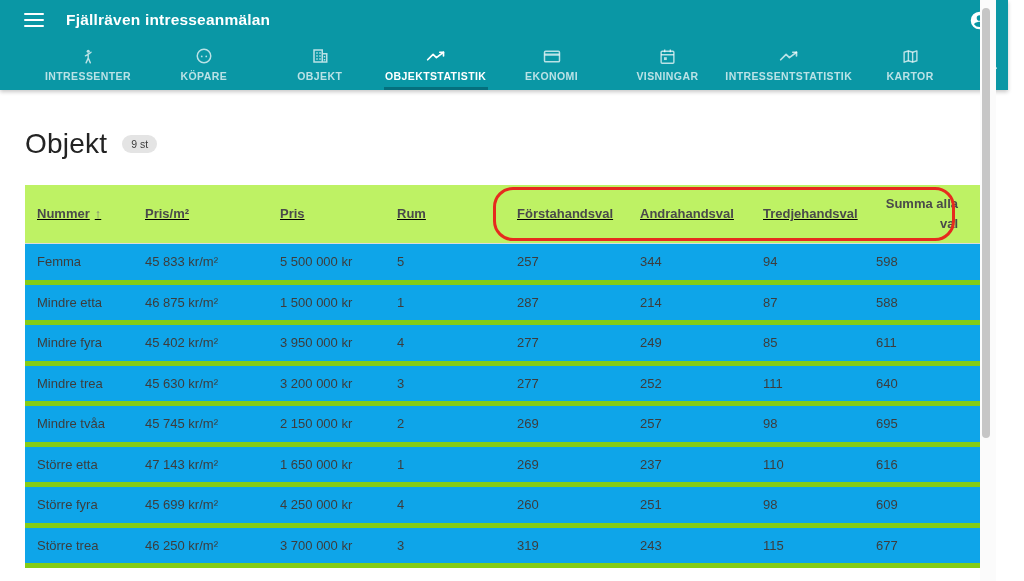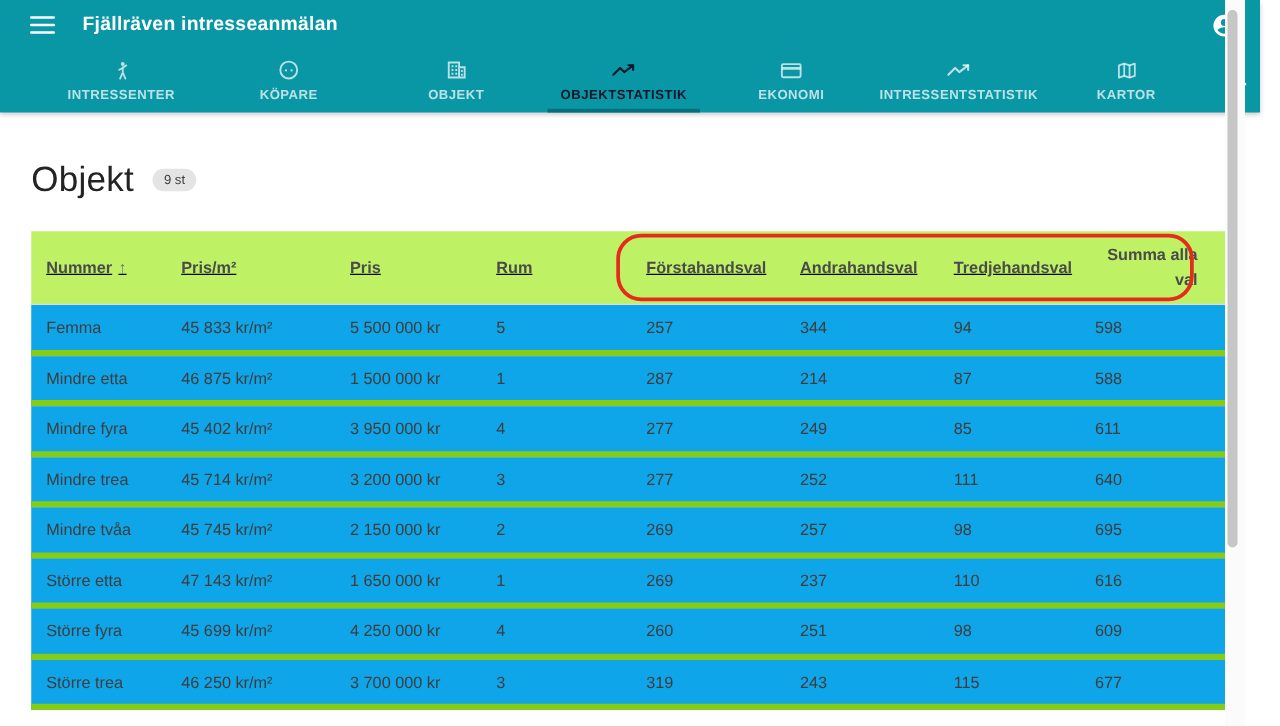--- a/index.html
+++ b/index.html
@@ -17,21 +17,21 @@
   .app-title { color:#fff; font-size:15.5px; font-weight:bold; letter-spacing:.2px; margin-left:22px; }
   .account { position:absolute; right:18px; top:10px; width:21px; height:21px; }
 
   
   .tabbar { position:relative; height:50px; display:flex; align-items:stretch; padding-left:30px; }
   .tab { position:relative; flex:1 1 0; display:flex; flex-direction:column; align-items:center;
     justify-content:flex-start; padding-top:7px; cursor:pointer; color:rgba(255,255,255,.72); }
   .tab .ticon { height:18px; display:flex; align-items:center; justify-content:center; margin-bottom:5px; }
   .tab .ticon svg { display:block; }
   .tab .tlabel { font-size:10.5px; font-weight:bold; letter-spacing:.4px; white-space:nowrap; }
-  .tab.active { color:#0f172a; }
+  .tab.active { color:#ffffff; }
   .tab.active::after { content:""; position:absolute; left:6px; right:6px; bottom:0; height:3px; background:#056f7d; }
   .tab.partial { flex:0 0 40px; }
   .tab-scroll { position:absolute; right:4px; top:18px; width:18px; height:18px; border:none;
     background:none; color:#fff; font-size:15px; line-height:18px; cursor:pointer; padding:0; }
 
   
   .page-head { position:absolute; left:25px; top:128px; display:flex; align-items:center; }
   .page-title { font-size:28px; font-weight:normal; color:#232323; letter-spacing:.2px; }
   .count-badge { margin-left:15px; background:#e4e4e4; color:#3d3d3d; font-size:10.5px; font-weight:normal;
     padding:4px 9px; border-radius:11px; line-height:1; }
@@ -120,20 +120,30 @@
       <div class="tab">
         <span class="ticon">
           <svg width="18" height="15" viewBox="0 0 24 18" fill="none" stroke="currentColor" stroke-width="2">
             <rect x="2" y="2" width="20" height="14" rx="1.5"></rect>
             <path d="M2 6.5h20" stroke-width="3"></path>
           </svg>
         </span>
         <span class="tlabel">EKONOMI</span>
       </div>
 
+      <div class="tab">
+        <span class="ticon">
+          <svg width="17" height="17" viewBox="0 0 24 24" fill="none" stroke="currentColor" stroke-width="2">
+            <rect x="3" y="4.5" width="18" height="17" rx="1.5"></rect>
+            <path d="M3 9.5h18M8 2v4M16 2v4"></path>
+            <rect x="7" y="13" width="4" height="4" fill="currentColor" stroke="none"></rect>
+          </svg>
+        </span>
+        <span class="tlabel">VISNINGAR</span>
+      </div>
 
       <div class="tab">
         <span class="ticon">
           <svg width="20" height="14" viewBox="0 0 24 14" fill="none" stroke="currentColor" stroke-width="2" stroke-linecap="round" stroke-linejoin="round">
             <path d="M2 11.5 8.5 5l4 4L21 2.5"></path>
               <path d="M16.5 2.5H21V7"></path>
           </svg>
         </span>
         <span class="tlabel">INTRESSENTSTATISTIK</span>
       </div>
@@ -204,21 +214,21 @@
       <div class="td">3 950 000 kr</div>
       <div class="td">4</div>
       <div class="td">277</div>
       <div class="td">249</div>
       <div class="td">85</div>
       <div class="td">611</div>
     </div>
 
     <div class="grid-row trow">
       <div class="td">Mindre trea</div>
-      <div class="td">45 714 kr/m²</div>
+      <div class="td">45 630 kr/m²</div>
       <div class="td">3 200 000 kr</div>
       <div class="td">3</div>
       <div class="td">277</div>
       <div class="td">252</div>
       <div class="td">111</div>
       <div class="td">640</div>
     </div>
 
     <div class="grid-row trow">
       <div class="td">Mindre tvåa</div>

